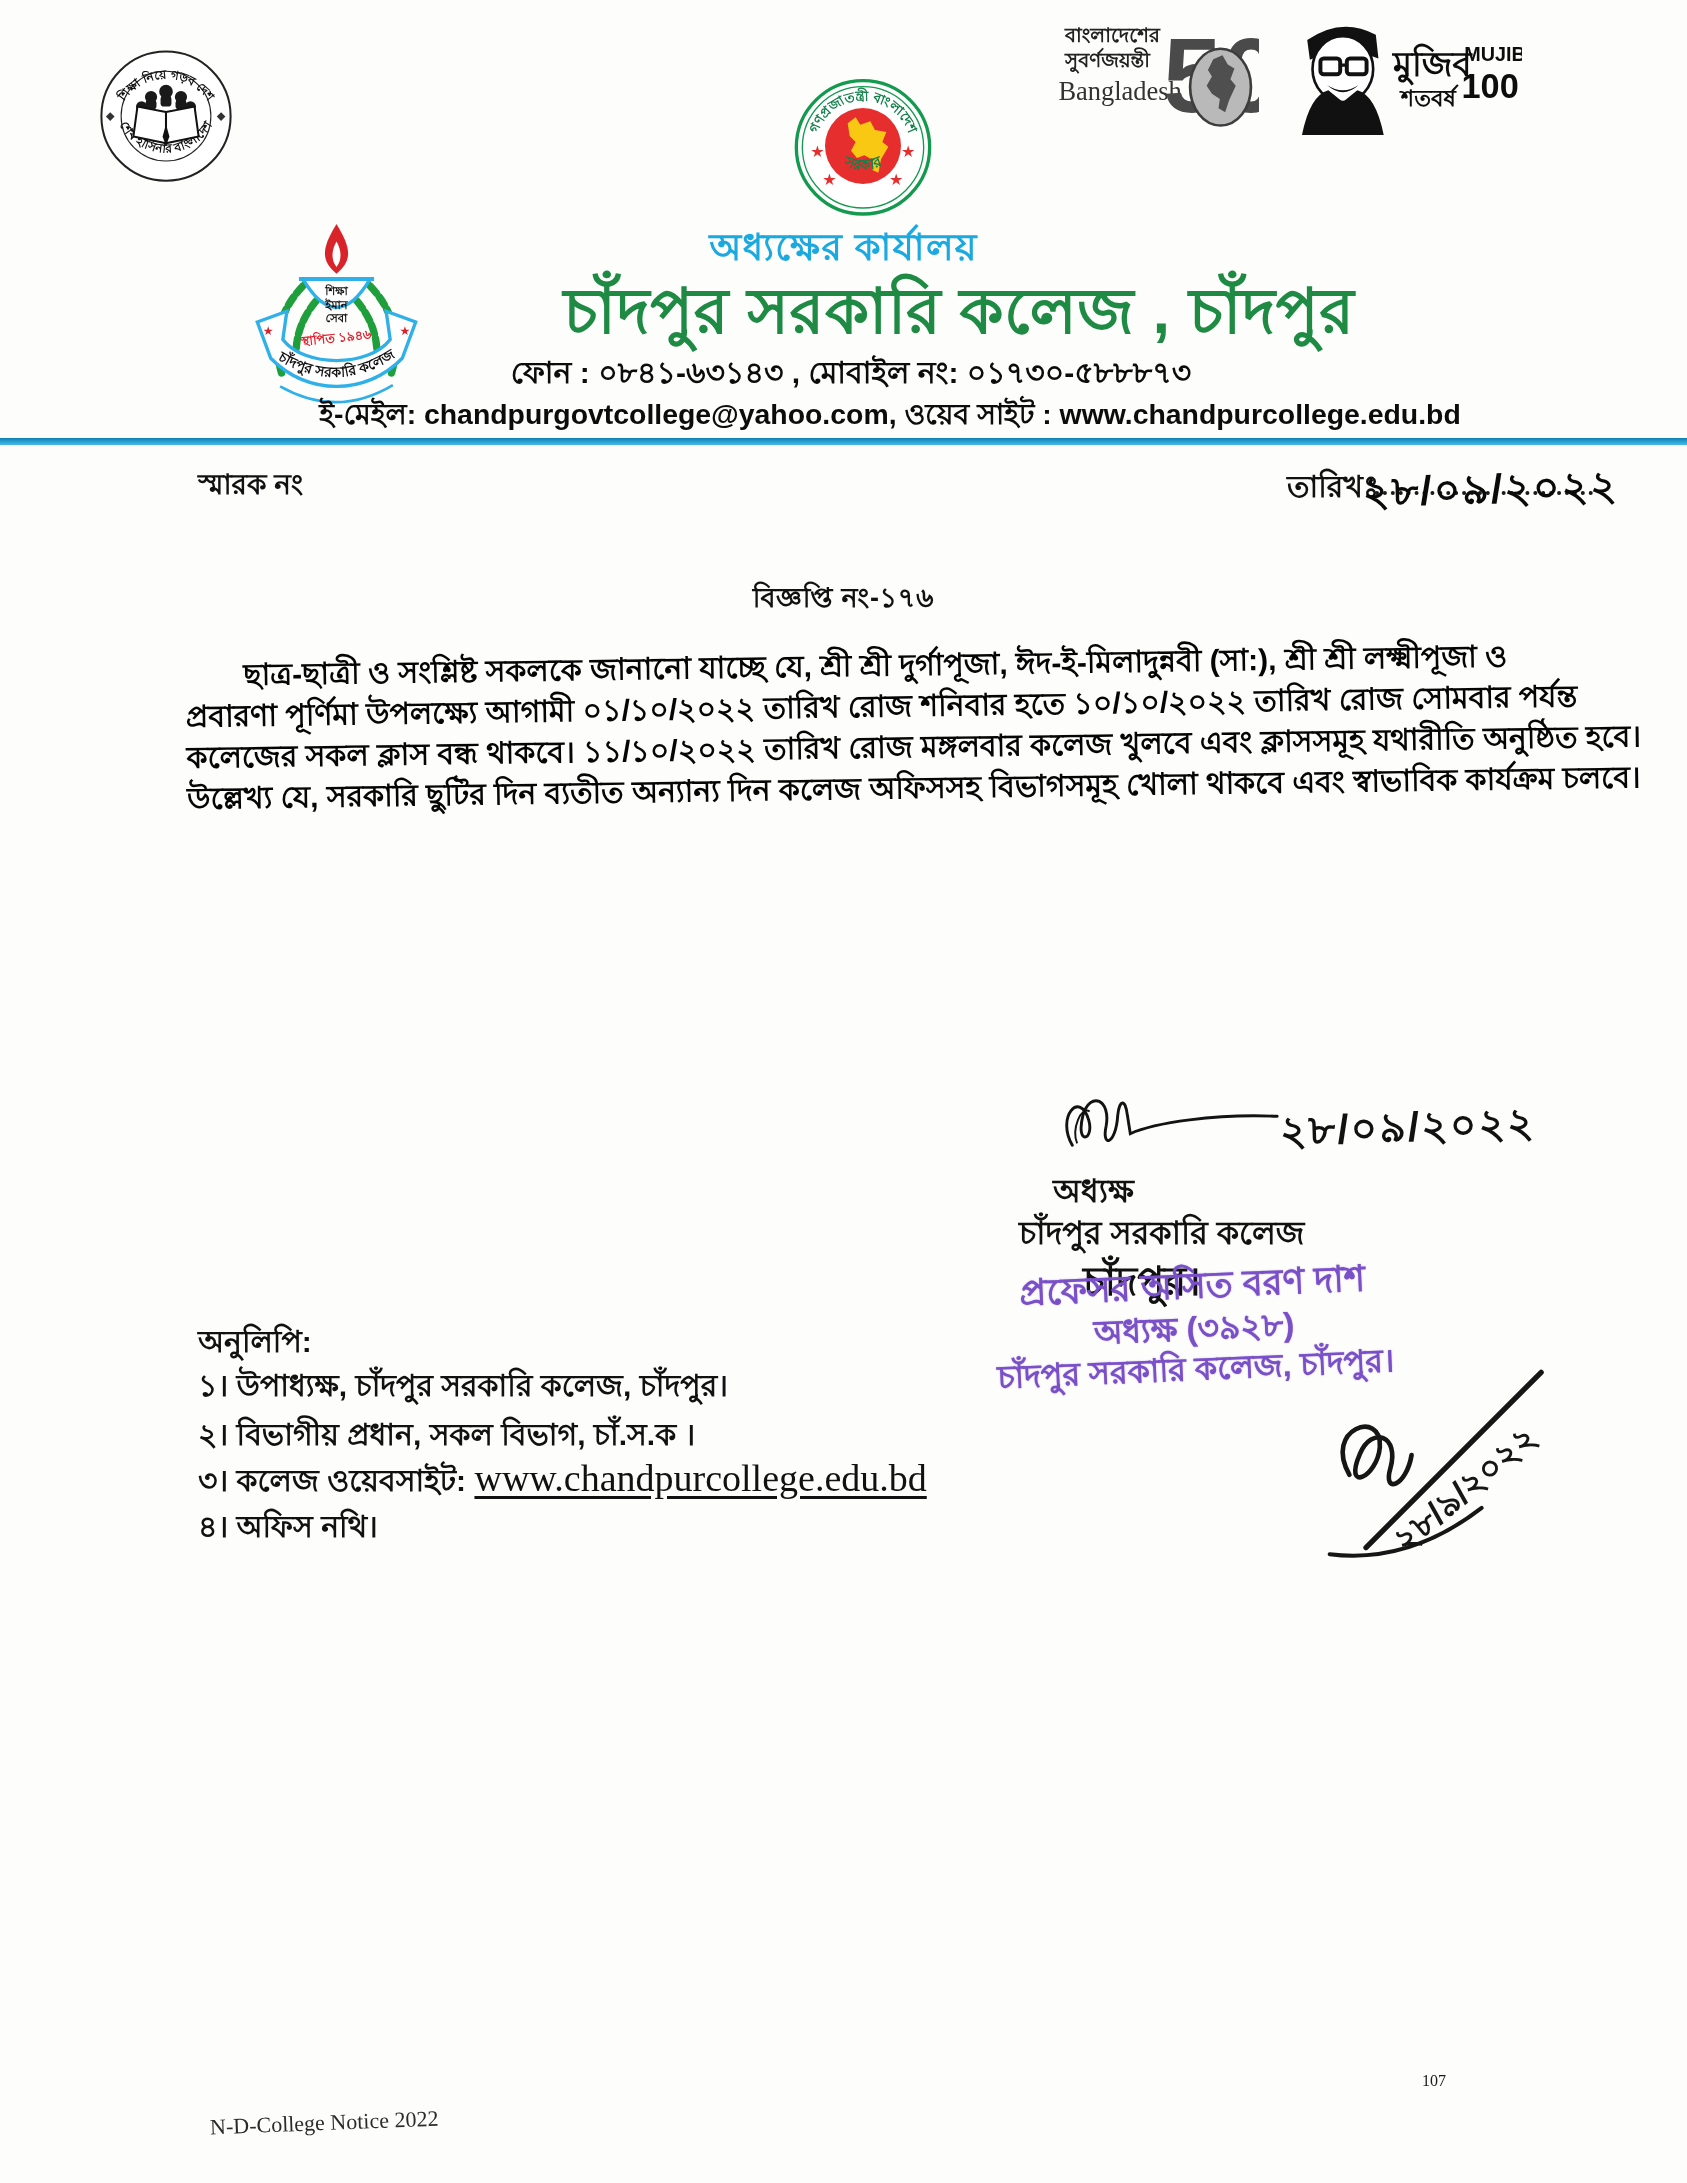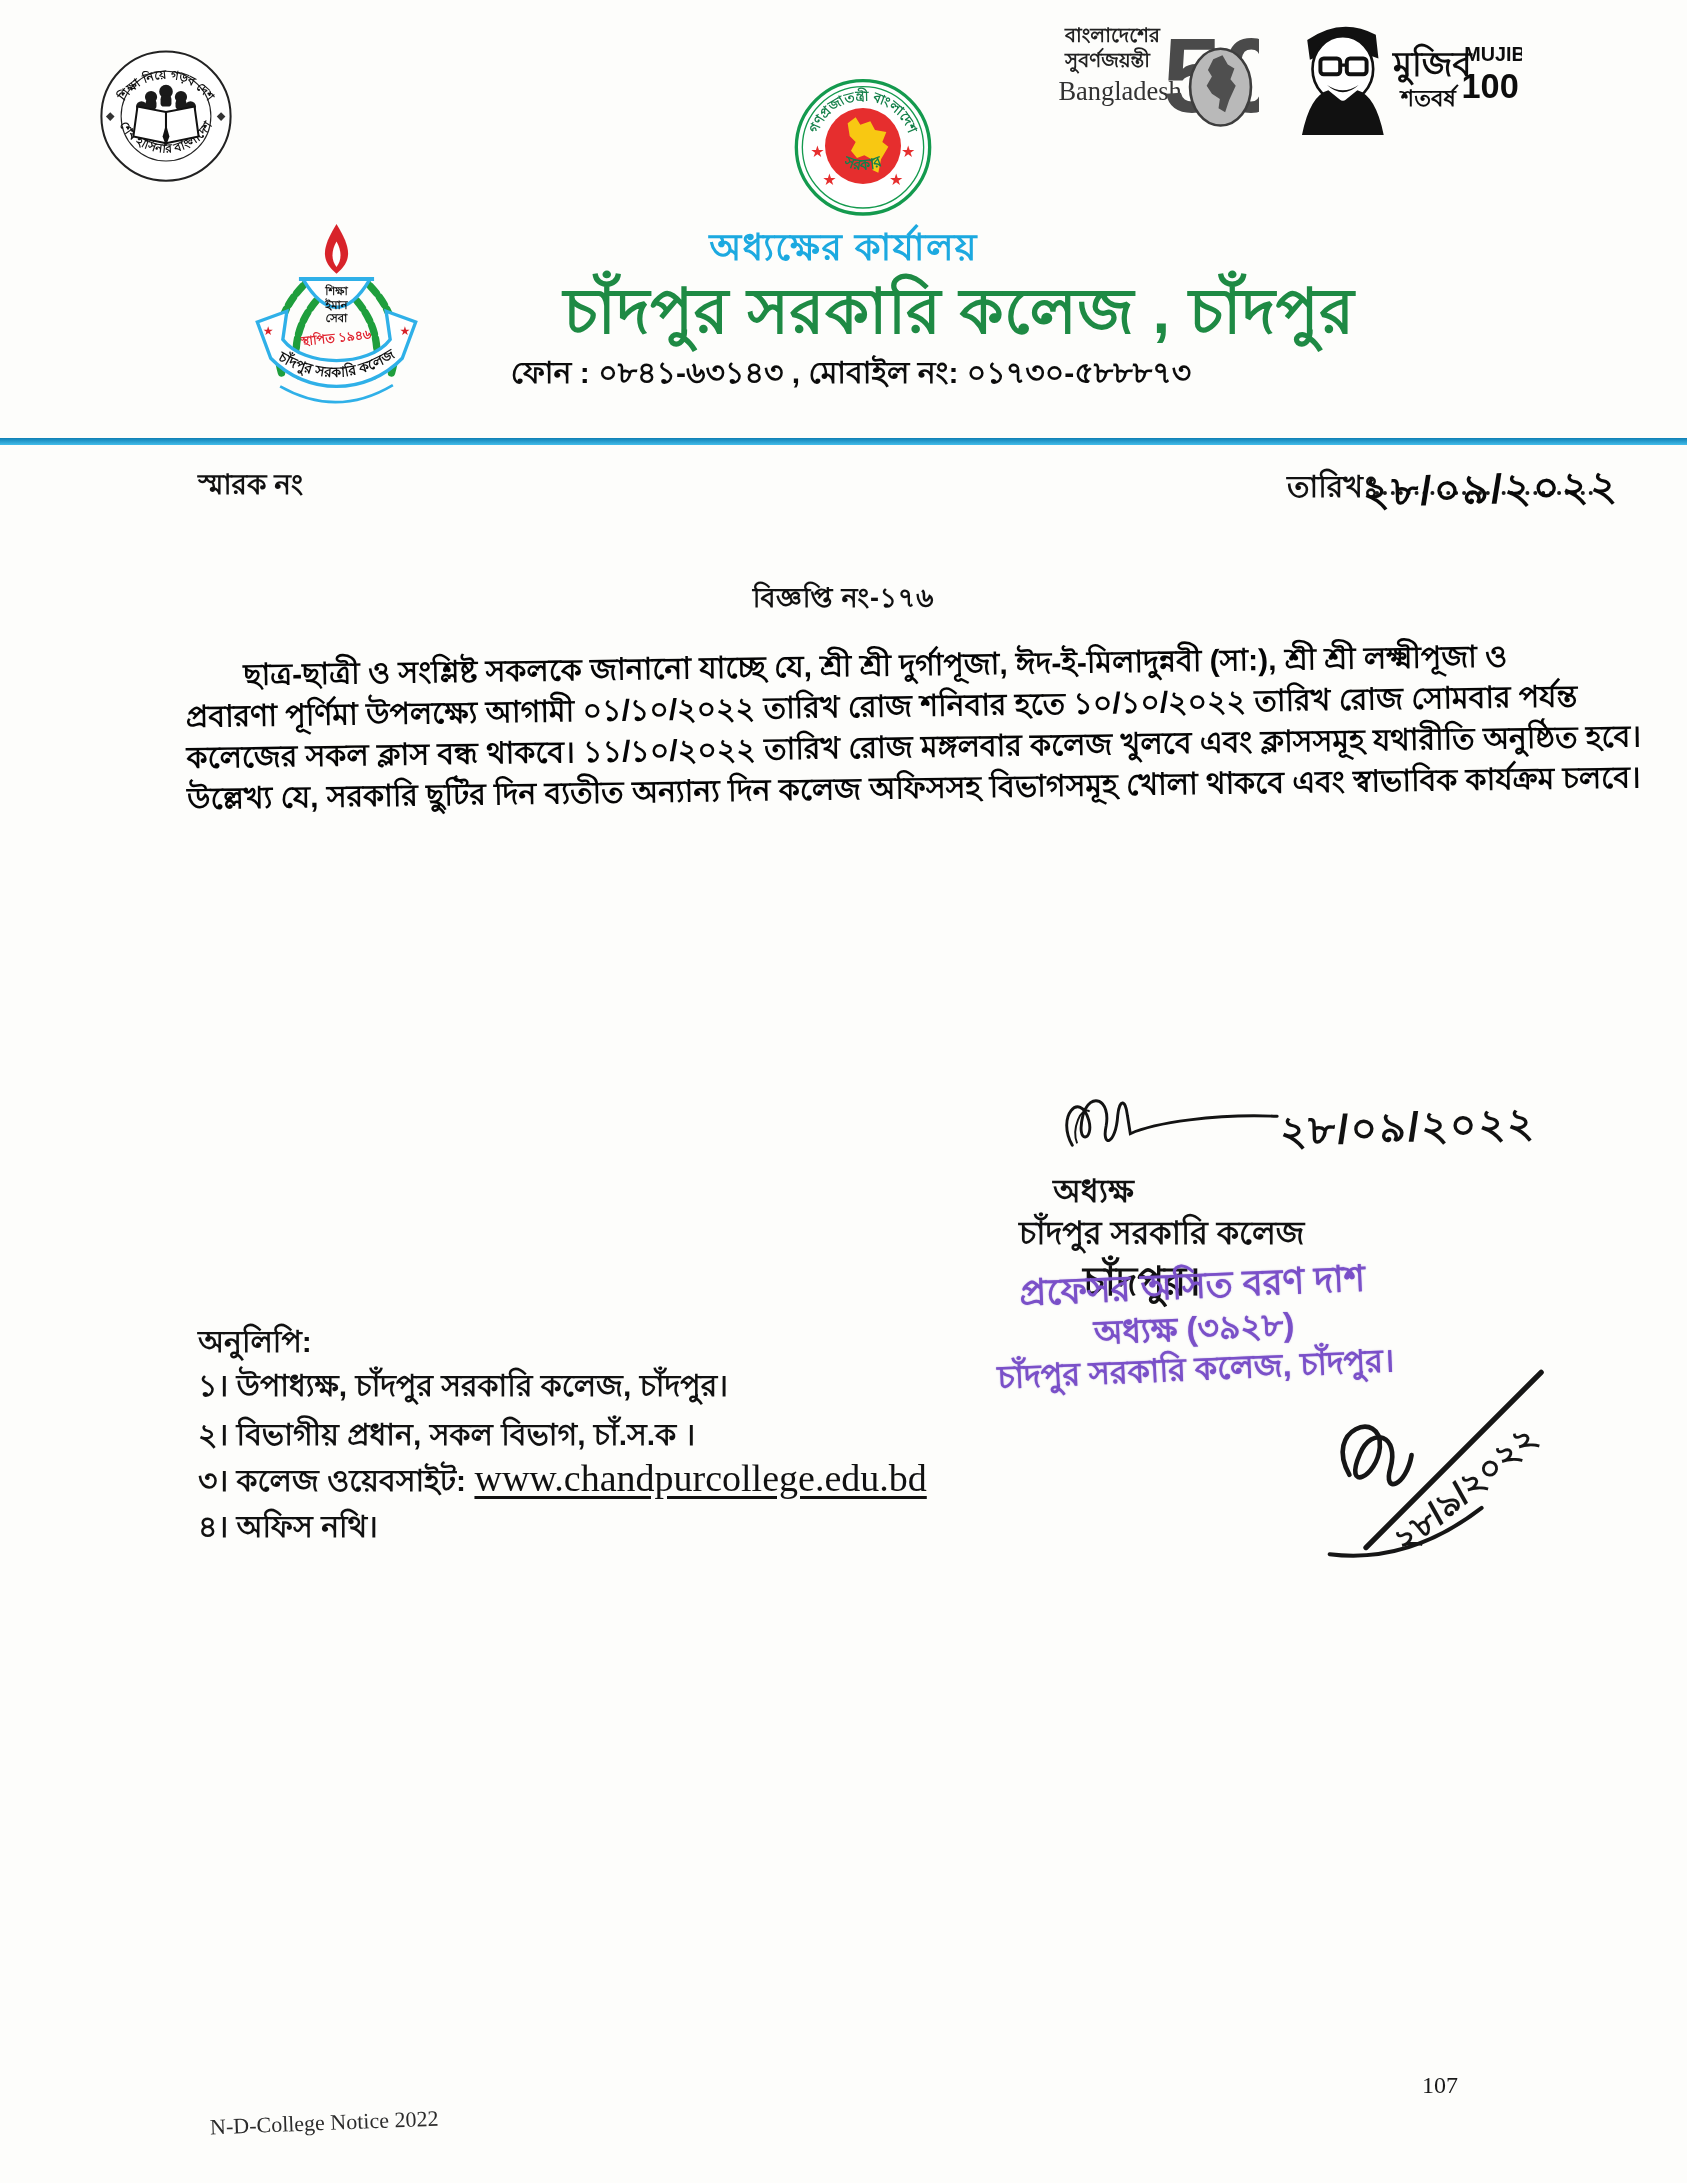--- a/index.html
+++ b/index.html
@@ -84,21 +84,21 @@
     text-decoration:underline; text-underline-offset:5.3px;
   }
 
   
   .footer-note {
     left:210px; top:2110px; font-family:"Liberation Serif", serif;
     font-size:22px; color:#2b2b2b; transform:rotate(-2.2deg);
   }
   .page-number {
     left:1422px; top:2072px; font-family:"Liberation Serif", serif;
-    font-size:24px; color:#1a1a1a;
+    font-size:16px; color:#1a1a1a;
   }
 </style>
 </head>
 <body>
 
 <div class="page">
 
   <svg class="abs" style="left:98px; top:44px;" width="136" height="147" viewBox="0 0 200 216">
     <defs>
       <path id="sealTop" d="M 28,108 A 74,74 0 0 1 172,108"></path>
@@ -209,20 +209,21 @@
     <text font-size="21" font-weight="bold" fill="#111">
       <textPath href="#ribbonCurve" startOffset="50%" text-anchor="middle">চাঁদপুর সরকারি কলেজ</textPath>
     </text>
     <text x="30" y="172" font-size="18" fill="#d8232a">★</text>
     <text x="234" y="172" font-size="18" fill="#d8232a">★</text>
   </svg>
 
   <div class="abs office-title">অধ্যক্ষের কার্যালয়</div>
   <div class="abs college-name">চাঁদপুর সরকারি কলেজ , চাঁদপুর</div>
   <div class="abs phone-line">ফোন : ০৮৪১-৬৩১৪৩ , মোবাইল নং: ০১৭৩০-৫৮৮৮৭৩</div>
+  <div class="abs email-line">ই-মেইল: chandpurgovtcollege@yahoo.com, ওয়েব সাইট : www.chandpurcollege.edu.bd</div>
   <div class="abs rule"></div>
 
   <div class="abs memo-label">স্মারক নং</div>
   <div class="abs date-label">তারিখঃ</div>
   <div class="abs date-dots"></div>
   <div class="abs hand-date-top">২৮/০৯/২০২২</div>
 
   <div class="abs notice-title">বিজ্ঞপ্তি নং-১৭৬</div>
 
   <div class="abs body-text">

